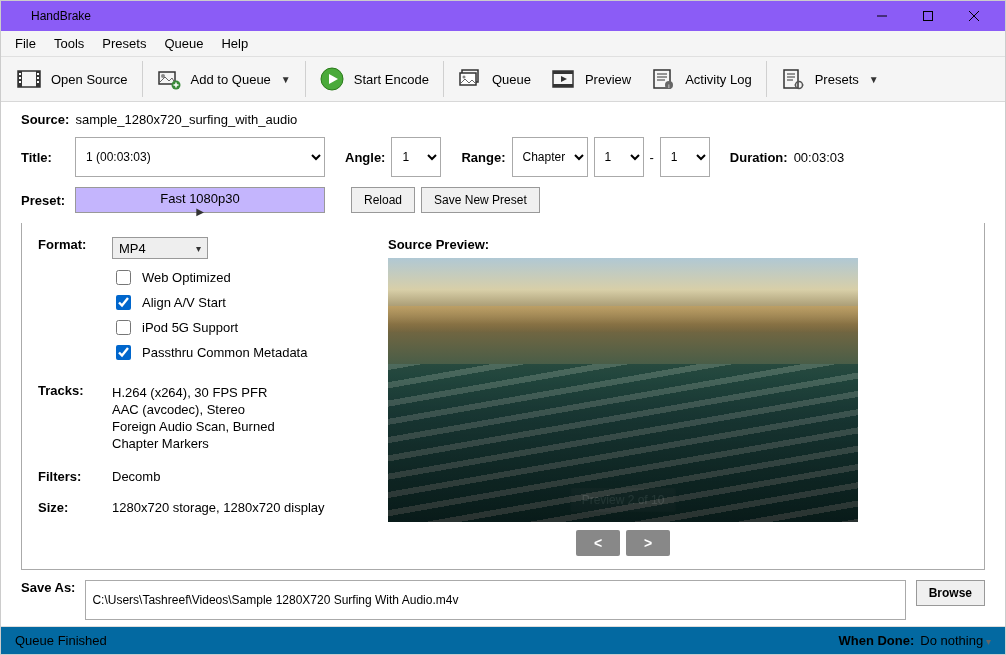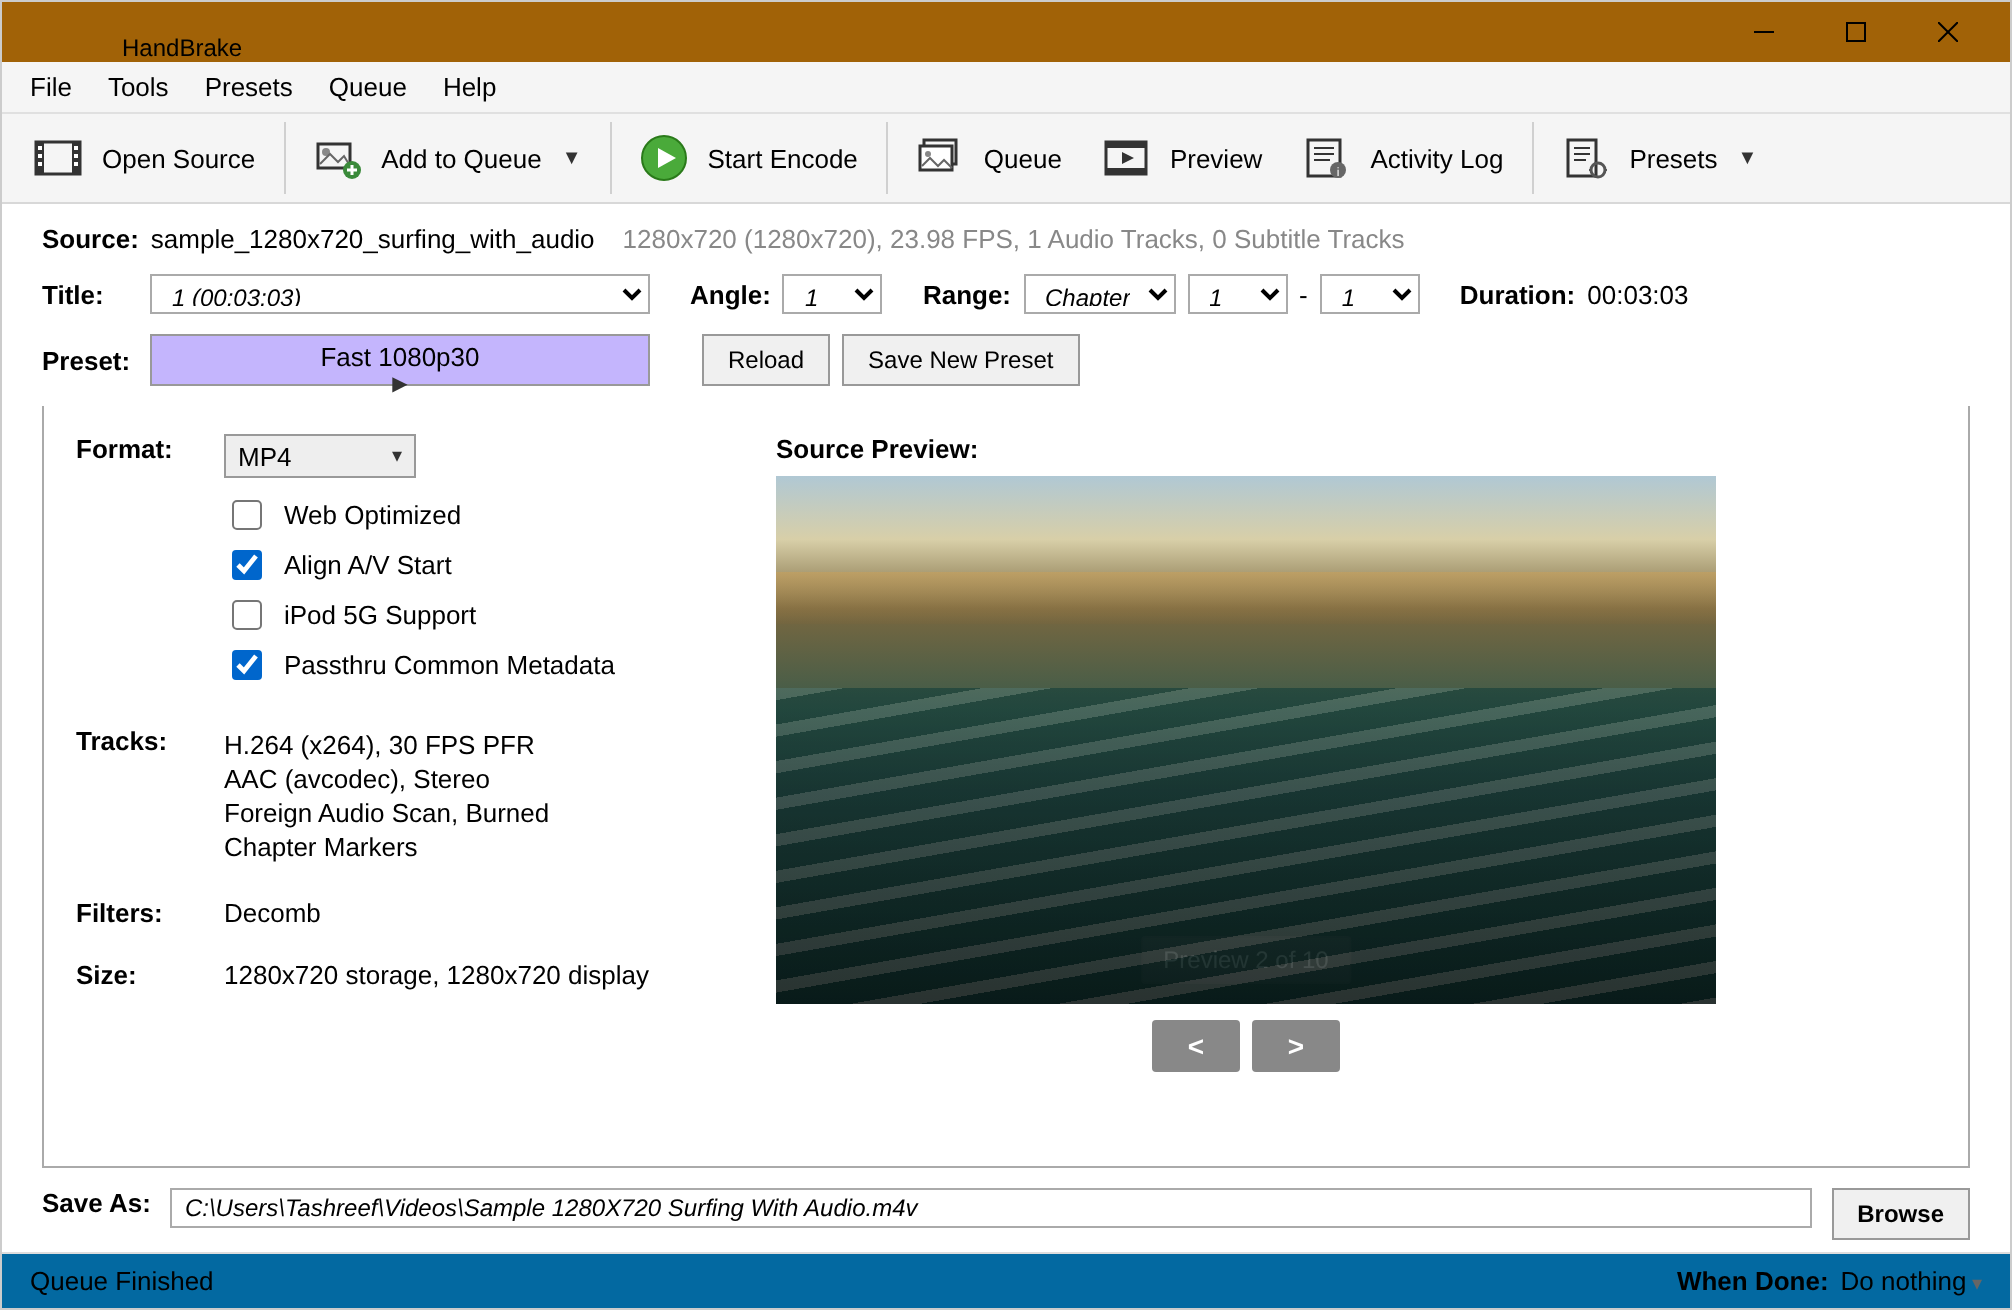--- a/index.html
+++ b/index.html
@@ -1,31 +1,31 @@
 <!DOCTYPE html>
 <html><head>
 <meta charset="utf-8">
 <style>
 * { box-sizing: border-box; font-family: "Segoe UI", Tahoma, sans-serif; }
 body { margin: 0; background: #fff; font-size: 12px; color: #000; width: 1006px; height: 655px; overflow: hidden; display: flex; flex-direction: column; border: 1px solid #ccc;}
-.titlebar { display: flex; align-items: flex-end; height: 30px; padding: 0 8px; background: #a16207; gap: 30px; }
+.titlebar { display: flex; align-items: center; height: 30px; padding: 0 8px; background: #8b5cf6; }
 .titlebar .icon { width: 16px; height: 16px; margin-right: 6px; }
 .titlebar .title { font-size: 12px; flex: 1; }
 .winbtns { display: flex; gap: 0; }
 .winbtn { width: 46px; height: 30px; display: flex; align-items: center; justify-content: center; cursor: default; }
 .winbtn svg { width: 10px; height: 10px; }
 .menubar { display: flex; gap: 2px; padding: 2px 6px; background: #f5f5f5; border-bottom: 1px solid #e0e0e0; }
 .menubar .menuitem { padding: 3px 8px; cursor: default; font-size: 13px; }
 .toolbar { display: flex; align-items: center; padding: 4px 6px; background: #f5f5f5; border-bottom: 1px solid #d8d8d8; gap: 0; }
 .toolbtn { display: flex; align-items: center; gap: 10px; padding: 6px 10px; cursor: default; font-size: 13px; justify-content: flex-end; }
 .tb-sep { width: 1px; height: 36px; background: #d0d0d0; margin: 0 4px; }
 .content { flex: 1; padding: 10px 20px 6px 20px; display: flex; flex-direction: column; overflow: hidden; }
 .row { display: flex; align-items: center; gap: 6px; margin-bottom: 10px; font-size: 13px; }
 .lbl { font-weight: bold; font-size: 13px; }
-select, input.textinput, .combo { font-size: 12px; padding: 3px 6px; border: 1px solid #aaa; background: #fff; height: 20px; font-style: italic; }
+select, input.textinput, .combo { font-size: 12px; padding: 3px 6px; border: 1px solid #aaa; background: #fff; height: 40px; }
 .btn { padding: 4px 12px; border: 1px solid #999; background: #f0f0f0; cursor: default; font-size: 12px; height: 26px; display: inline-flex; align-items: center; }
 .tabs { display: flex; border-bottom: 1px solid #aaa; }
 .tab { padding: 4px 10px; border: 1px solid #aaa; border-bottom: none; background: #f0f0f0; margin-right: -1px; cursor: default; font-size: 12px; position: relative; top: 1px; }
 .tab.active { background: #fff; border-bottom: 1px solid #fff; }
 .tabbody { flex: 1; border: 1px solid #aaa; border-top: none; padding: 14px 16px; display: flex; gap: 30px; overflow: hidden; }
 .leftcol { width: 320px; font-size: 13px; }
 .fldlabel { font-weight: bold; display: inline-block; width: 74px; vertical-align: top; }
 .fldgroup { margin-bottom: 16px; }
 .chkrow { display: flex; align-items: center; gap: 8px; margin: 4px 0 4px 0px; }
 input[type="checkbox"] { width: 15px; height: 15px; accent-color: #0066cc; }
@@ -176,21 +176,20 @@
     <span>Presets</span>
     <span class="arrow">▼</span>
   </div>
 </div>
 
 <div class="content">
 
   <div class="row">
     <span class="lbl">Source:</span>
     <span>sample_1280x720_surfing_with_audio</span>
-    <span class="srcdim" style="margin-left:8px;">1280x720 (1280x720), 23.98 FPS, 1 Audio Tracks, 0 Subtitle Tracks</span>
   </div>
 
   <div class="row">
     <span class="lbl" style="width:48px">Title:</span>
     <select style="width:250px"><option>1  (00:03:03)</option></select>
     <span class="lbl" style="margin-left:14px">Angle:</span>
     <select style="width:50px"><option>1</option></select>
     <span class="lbl" style="margin-left:14px">Range:</span>
     <select style="width:76px"><option>Chapters</option></select>
     <select style="width:50px"><option>1</option></select>

